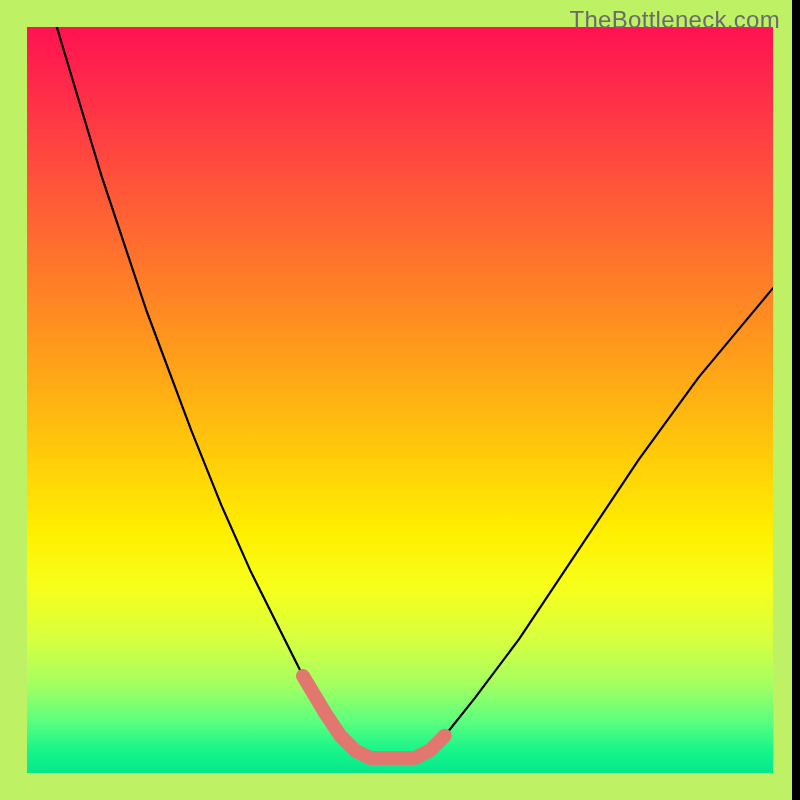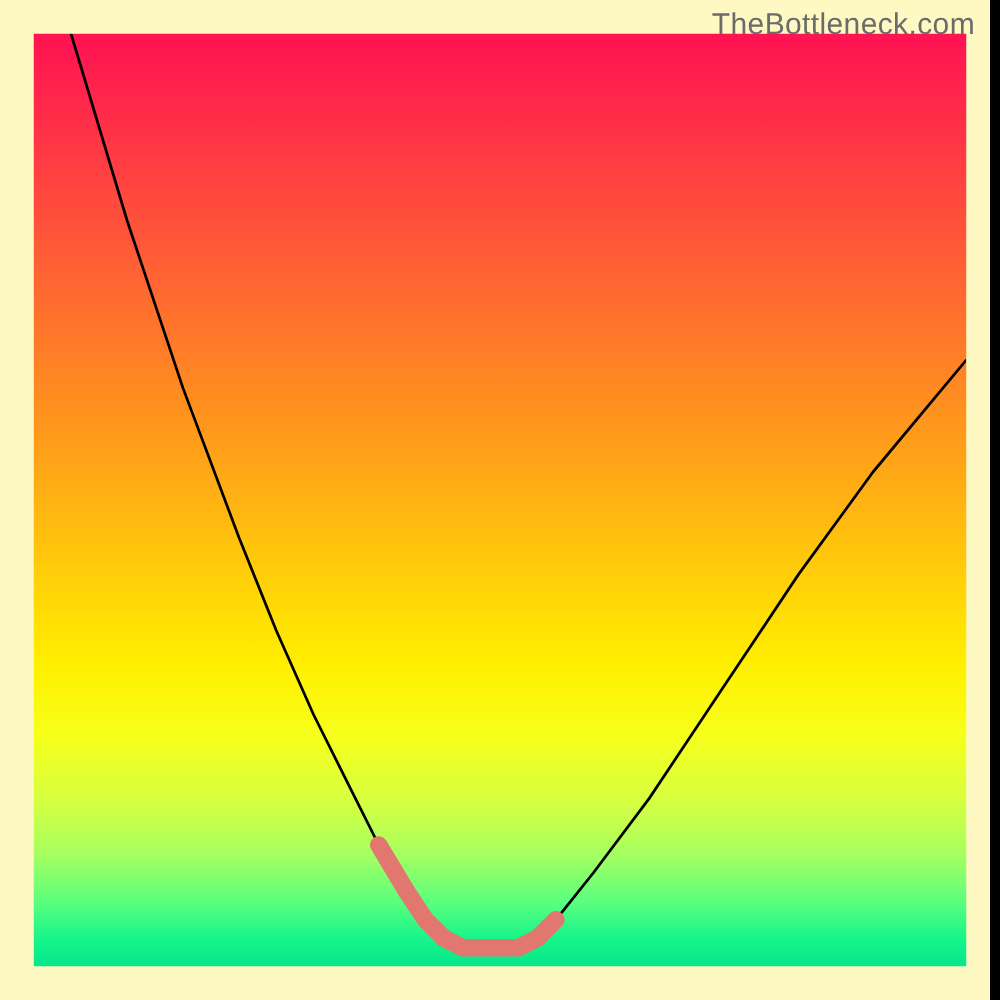--- a/index.html
+++ b/index.html
@@ -8,21 +8,21 @@
     width: 800px;
     height: 800px;
     background: #000;
     overflow: hidden;
     font-family: Arial, Helvetica, sans-serif;
   }
   .frame {
     position: relative;
     width: 792px;
     height: 800px;
-    background: #fef9c3;
+    background: #bef264;
   }
   .watermark {
     position: absolute;
     top: 6px;
     right: 12px;
     color: #6b6b6b;
     font-size: 24px;
     font-weight: 500;
     letter-spacing: 0.3px;
     z-index: 10;

